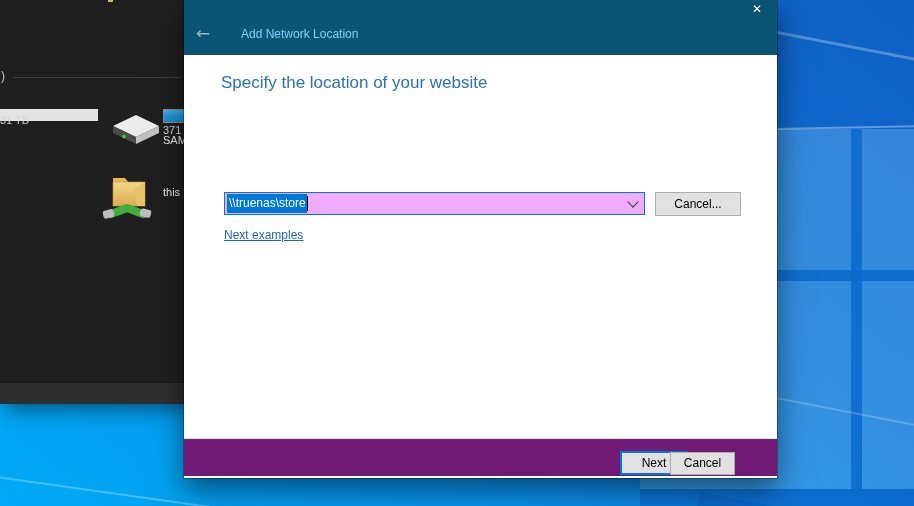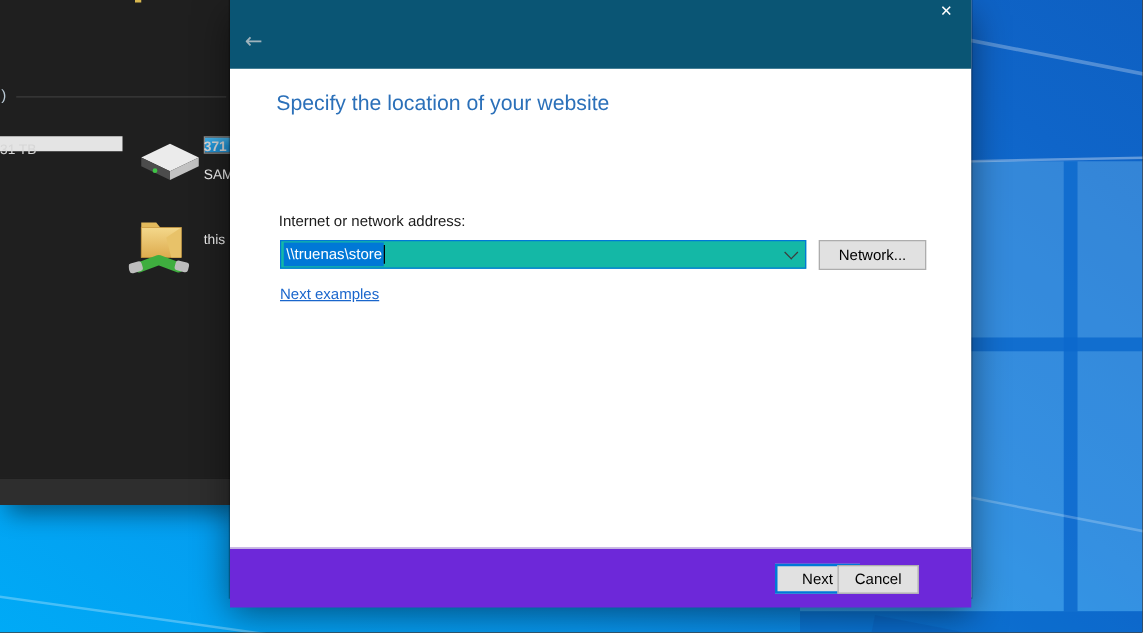--- a/index.html
+++ b/index.html
@@ -31,54 +31,54 @@
   }
   .ex-yellow-dot { position:absolute; left:108px; top:0; width:5px; height:2px; background:#d8b74f; }
   .ex-group-paren { position:absolute; left:1px; top:69px; font-size:12px; color:#b9c8d4; }
   .ex-group-line  { position:absolute; left:13px; top:77px; width:168px; height:1px; background:#3d3d3d; }
   .ex-bar1 { position:absolute; left:0; top:109px; width:98px; height:12px; background:#e4e4e4; }
   .ex-free1 { position:absolute; left:0; top:114px; font-size:11px; color:#d6d6d6; }
   .ex-drive-icon { position:absolute; left:110px; top:110px; width:52px; height:40px; }
   .ex-name2 { position:absolute; left:163px; top:94px; font-size:11px; color:#ededed; white-space:nowrap;margin-top:40px; }
   .ex-bar2 { position:absolute; left:163px; top:109px; width:40px; height:14px;
     background:linear-gradient(#45b2e9 0%, #2196d8 55%, #1e8cce 100%); border:1px solid #8f8f8f; }
-  .ex-free2 { position:absolute; left:163px; top:112px; font-size:11px; color:#d6d6d6; white-space:nowrap;font-weight:bold; }
+  .ex-free2 { position:absolute; left:163px; top:124px; font-size:11px; color:#d6d6d6; white-space:nowrap; }
   .ex-net-icon { position:absolute; left:103px; top:168px; width:54px; height:54px; }
   .ex-name3 { position:absolute; left:163px; top:186px; font-size:11px; color:#ededed; white-space:nowrap; }
   .ex-statusbar { position:absolute; left:0; bottom:0; width:100%; height:22px; background:#2e2e2e; border-top:1px solid #1a1a1a; }
 
   
   .dialog {
     position:absolute; left:184px; top:0; width:593px; height:478px; background:#ffffff;
     box-shadow:0 12px 28px rgba(0,0,0,.5), 0 0 0 1px rgba(0,0,0,.28);
   }
   .titlebar { position:absolute; left:0; top:0; width:100%; height:55px; background:#0a5574; }
   .back-btn { position:absolute; left:6px; top:22px; width:26px; height:22px;
     color:#9fb3bc; font-family:"DejaVu Sans", sans-serif; font-size:17px; line-height:22px; text-align:center; cursor:default; }
-  .win-title { position:absolute; left:57px; top:27px; font-size:12px; color:#ffffff;margin-top:36px; }
+  .win-title { position:absolute; left:57px; top:27px; font-size:12px; color:#7dd3fc; }
   .close-btn { position:absolute; right:6px; top:0; width:28px; height:20px;
     color:#ffffff; font-family:"DejaVu Sans", sans-serif; font-size:12px; line-height:19px; text-align:center; }
   .heading { position:absolute; left:37px; top:73px; font-size:17px; color:#2b70b9; }
   .desc    { position:absolute; left:38px; top:112px; font-size:12px; color:#1b1b1b; }
   .addr-label { position:absolute; left:39px; top:170px; font-size:12px; color:#1b1b1b; }
   .combo {
     position:absolute; left:40px; top:192px; width:421px; height:23px;
-    background:#14b8a6; border:1px solid #0078d7;
+    background:#f0abfc; border:1px solid #0078d7;
   }
   .combo-textwrap { position:absolute; left:2px; top:0; height:21px; display:flex; align-items:center; }
   .combo-sel { background:#0078d7; color:#ffffff; font-size:12px; padding:2px 1px 3px 2px; white-space:pre; }
   .caret { display:inline-block; width:1px; height:15px; background:#000; margin-left:0; }
   .combo-dd { position:absolute; right:0; top:0; width:20px; height:21px; }
   .chev { position:absolute; left:5px; top:5px; width:8px; height:8px;
     border-right:1.6px solid #3c3c3c; border-bottom:1.6px solid #3c3c3c; transform:rotate(45deg); }
   .btn { position:absolute; background:#e1e1e1; border:1px solid #adadad;
     font-family:"Liberation Sans", sans-serif; font-size:12px; color:#000; text-align:center; }
   .browse-btn { left:471px; top:192px; width:86px; height:24px; line-height:22px; }
   .link { position:absolute; left:40px; top:228px; font-size:12px; color:#1a66cc; text-decoration:underline; cursor:pointer; }
-  .footer { position:absolute; left:0; top:438px; width:100%; height:48px; background:#6d28d9; border-top:1px solid #e2e2e2; }
+  .footer { position:absolute; left:0; top:438px; width:100%; height:38px; background:#701a75; border-top:1px solid #e2e2e2; }
   .next-btn { left:436px; top:12px; width:68px; height:24px; line-height:20px; border:2px solid #0078d7; }
   .cancel-btn { left:486px; top:13px; width:65px; height:23px; line-height:21px; }
 </style>
 </head>
 <body>
 
 <div id="stage">
 
   <div class="wallpaper">
     <div class="pane-glass"></div>
@@ -131,33 +131,32 @@
 
   <div class="dialog">
     <div class="titlebar">
       <div class="back-btn">←</div>
       <div class="win-title">Add Network Location</div>
       <div class="close-btn">✕</div>
     </div>
 
     <div class="heading">Specify the location of your website</div>
 
-    <div class="addr-label">Internet or network address:</div>
 
     <div class="combo">
       <div class="combo-textwrap">
         <span class="combo-sel">\\truenas\store</span>
           <span class="caret"></span>
       </div>
       <div class="combo-dd">
         <span class="chev"></span>
       </div>
     </div>
 
-    <div class="btn browse-btn">Network...</div>
+    <div class="btn browse-btn">Cancel...</div>
 
     <div class="link">Next examples</div>
 
     <div class="footer">
       <div class="btn next-btn">Next</div>
       <div class="btn cancel-btn">Cancel</div>
     </div>
   </div>
 
 </div>

